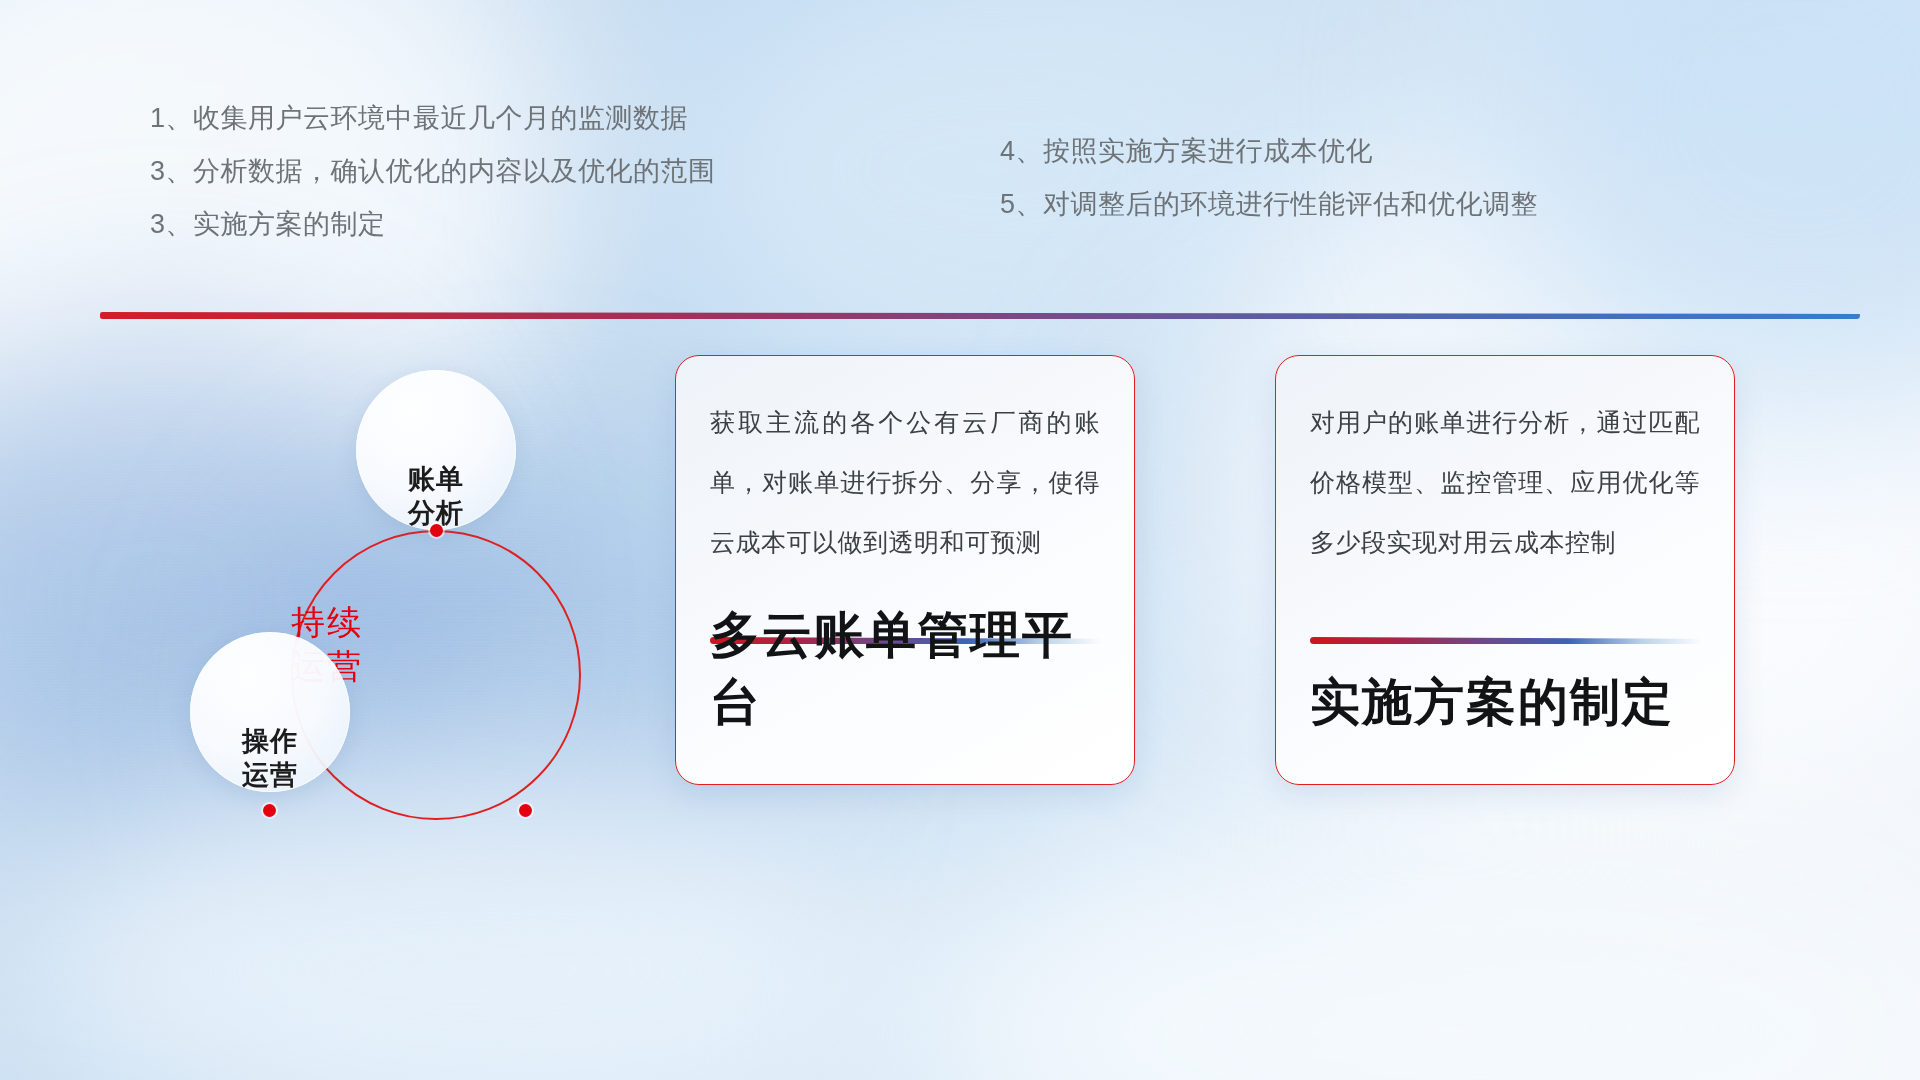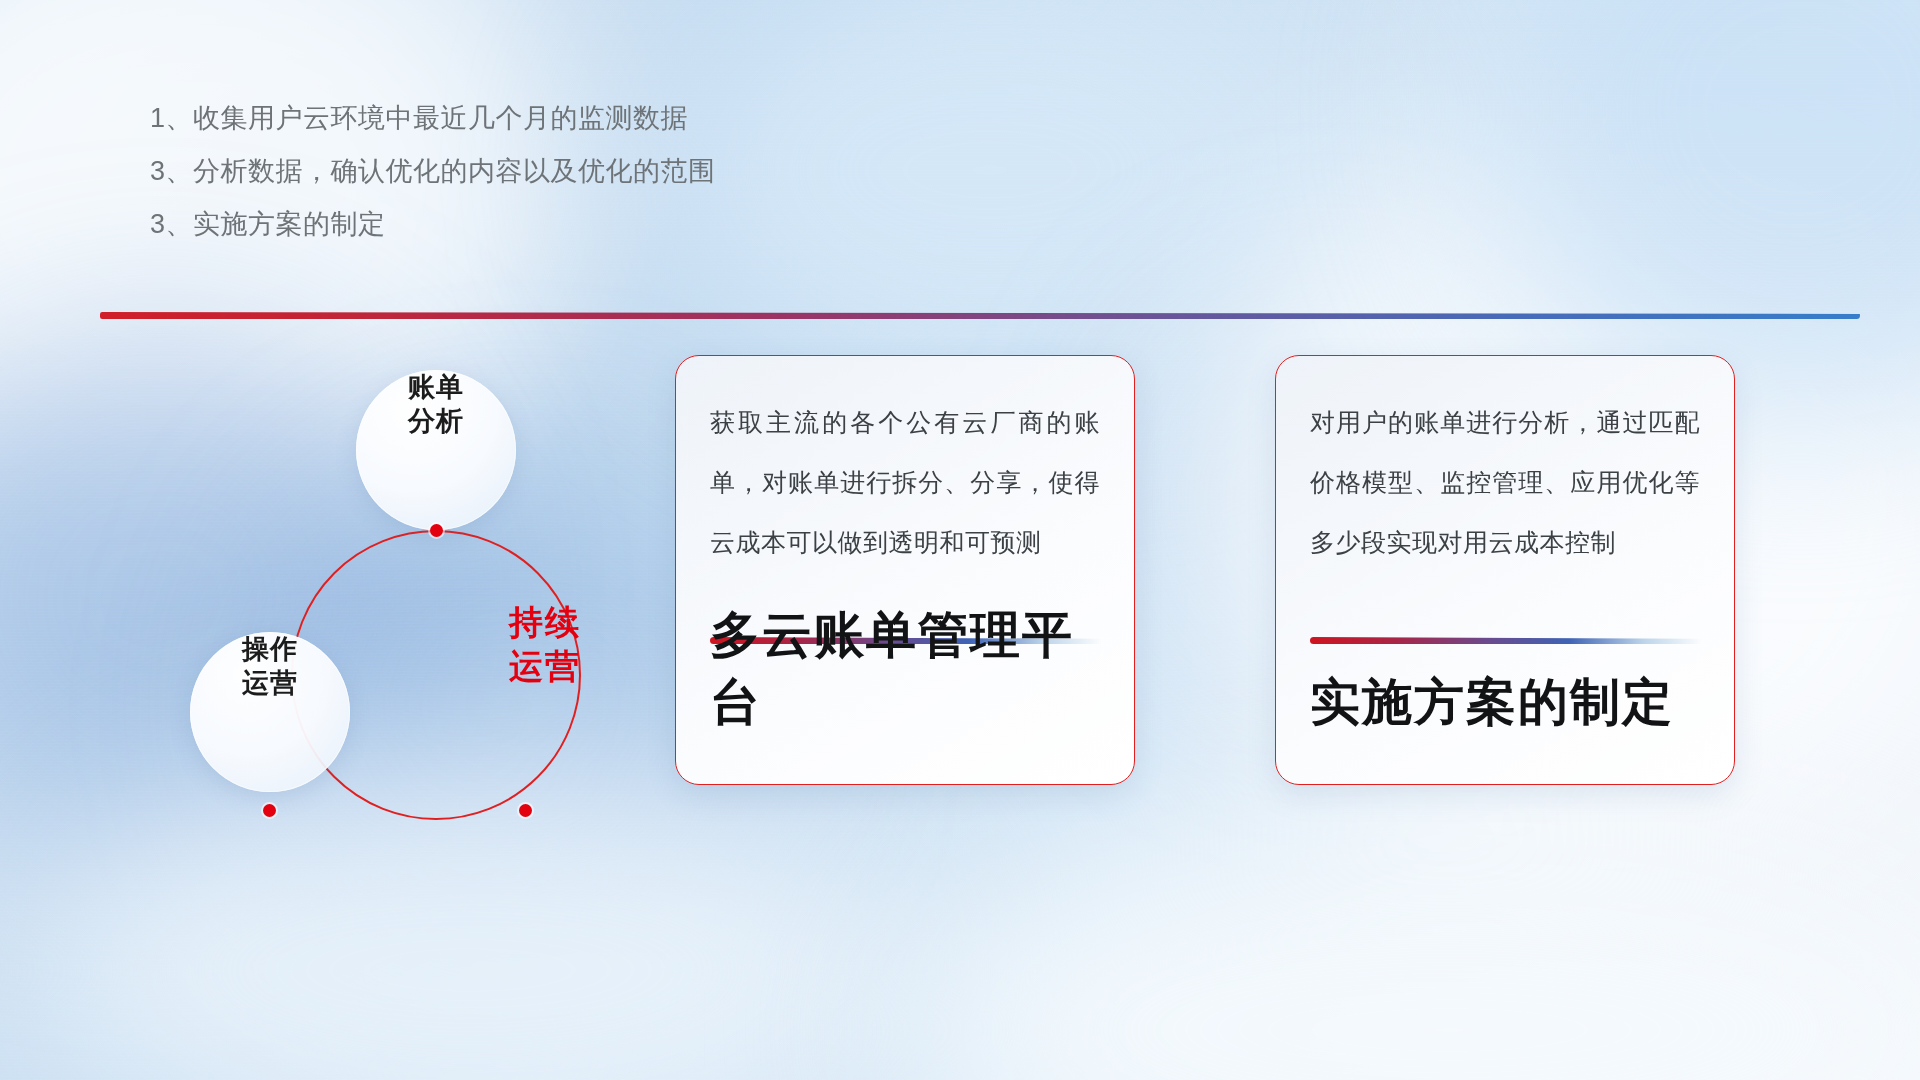--- a/index.html
+++ b/index.html
@@ -54,34 +54,34 @@
   .ring {
     position:absolute; border-radius:50%;
     border:2.6px solid #e02020;
     background:transparent;
   }
   .ring-main { left:196px; top:185px; width:290px; height:290px; }
   .bubble {
     position:absolute; border-radius:50%;
     background:radial-gradient(circle at 36% 26%,rgba(255,255,255,.99),rgba(250,252,255,.95) 52%,rgba(231,241,251,.90) 100%);
     box-shadow:0 6px 22px rgba(80,120,170,.16), inset 0 0 0 1px rgba(255,255,255,.6);
-    display:flex; align-items:flex-start; justify-content:center;
+    display:flex; align-items:flex-end; justify-content:center;
     text-align:center;
   }
   .bubble-label {
     font-size:27px; font-weight:700; color:#1c1c1c; line-height:34px;
     letter-spacing:1px;
   }
   .bub-top  { left:261px; top:25px;  width:160px; height:160px; }
   .bub-bl   { left:95px;  top:287px; width:160px; height:160px; }
   .bub-br   { left:345px; top:305px; width:160px; height:160px; }
   .center-label {
     position:absolute; left:196px; top:255px; width:290px;
-    text-align:right; color:#e3000f;
-    font-size:34px; font-weight:700; line-height:44px; letter-spacing:2px;
+    text-align:left; color:#e3000f;
+    font-size:34px; font-weight:400; line-height:44px; letter-spacing:2px;
   }
   .node-dot {
     position:absolute; width:13px; height:13px; border-radius:50%;
     background:#e3000f; box-shadow:0 0 0 2px rgba(255,255,255,.55);
   }
   .dot-top { left:335px; top:179px; }
   .dot-bl  { left:168px; top:459px; }
   .dot-br  { left:424px; top:459px; }
 
   
@@ -127,20 +127,24 @@
   <div class="bg-blob b8"></div>
   <div class="bg-noise"></div>
 </div>
 
 <div id="top-list">
   <div class="list-col col-left">
     <div class="list-item">1、收集用户云环境中最近几个月的监测数据</div>
     <div class="list-item">3、分析数据，确认优化的内容以及优化的范围</div>
     <div class="list-item">3、实施方案的制定</div>
   </div>
+  <div class="list-col col-right">
+    <div class="list-item">4、按照实施方案进行成本优化</div>
+    <div class="list-item">5、对调整后的环境进行性能评估和优化调整</div>
+  </div>
 </div>
 
 <div id="divider"></div>
 
 <div id="diagram">
   <div class="ring ring-main"></div>
 
   <div class="center-label">
     <div>持续</div>
     <div>运营</div>

